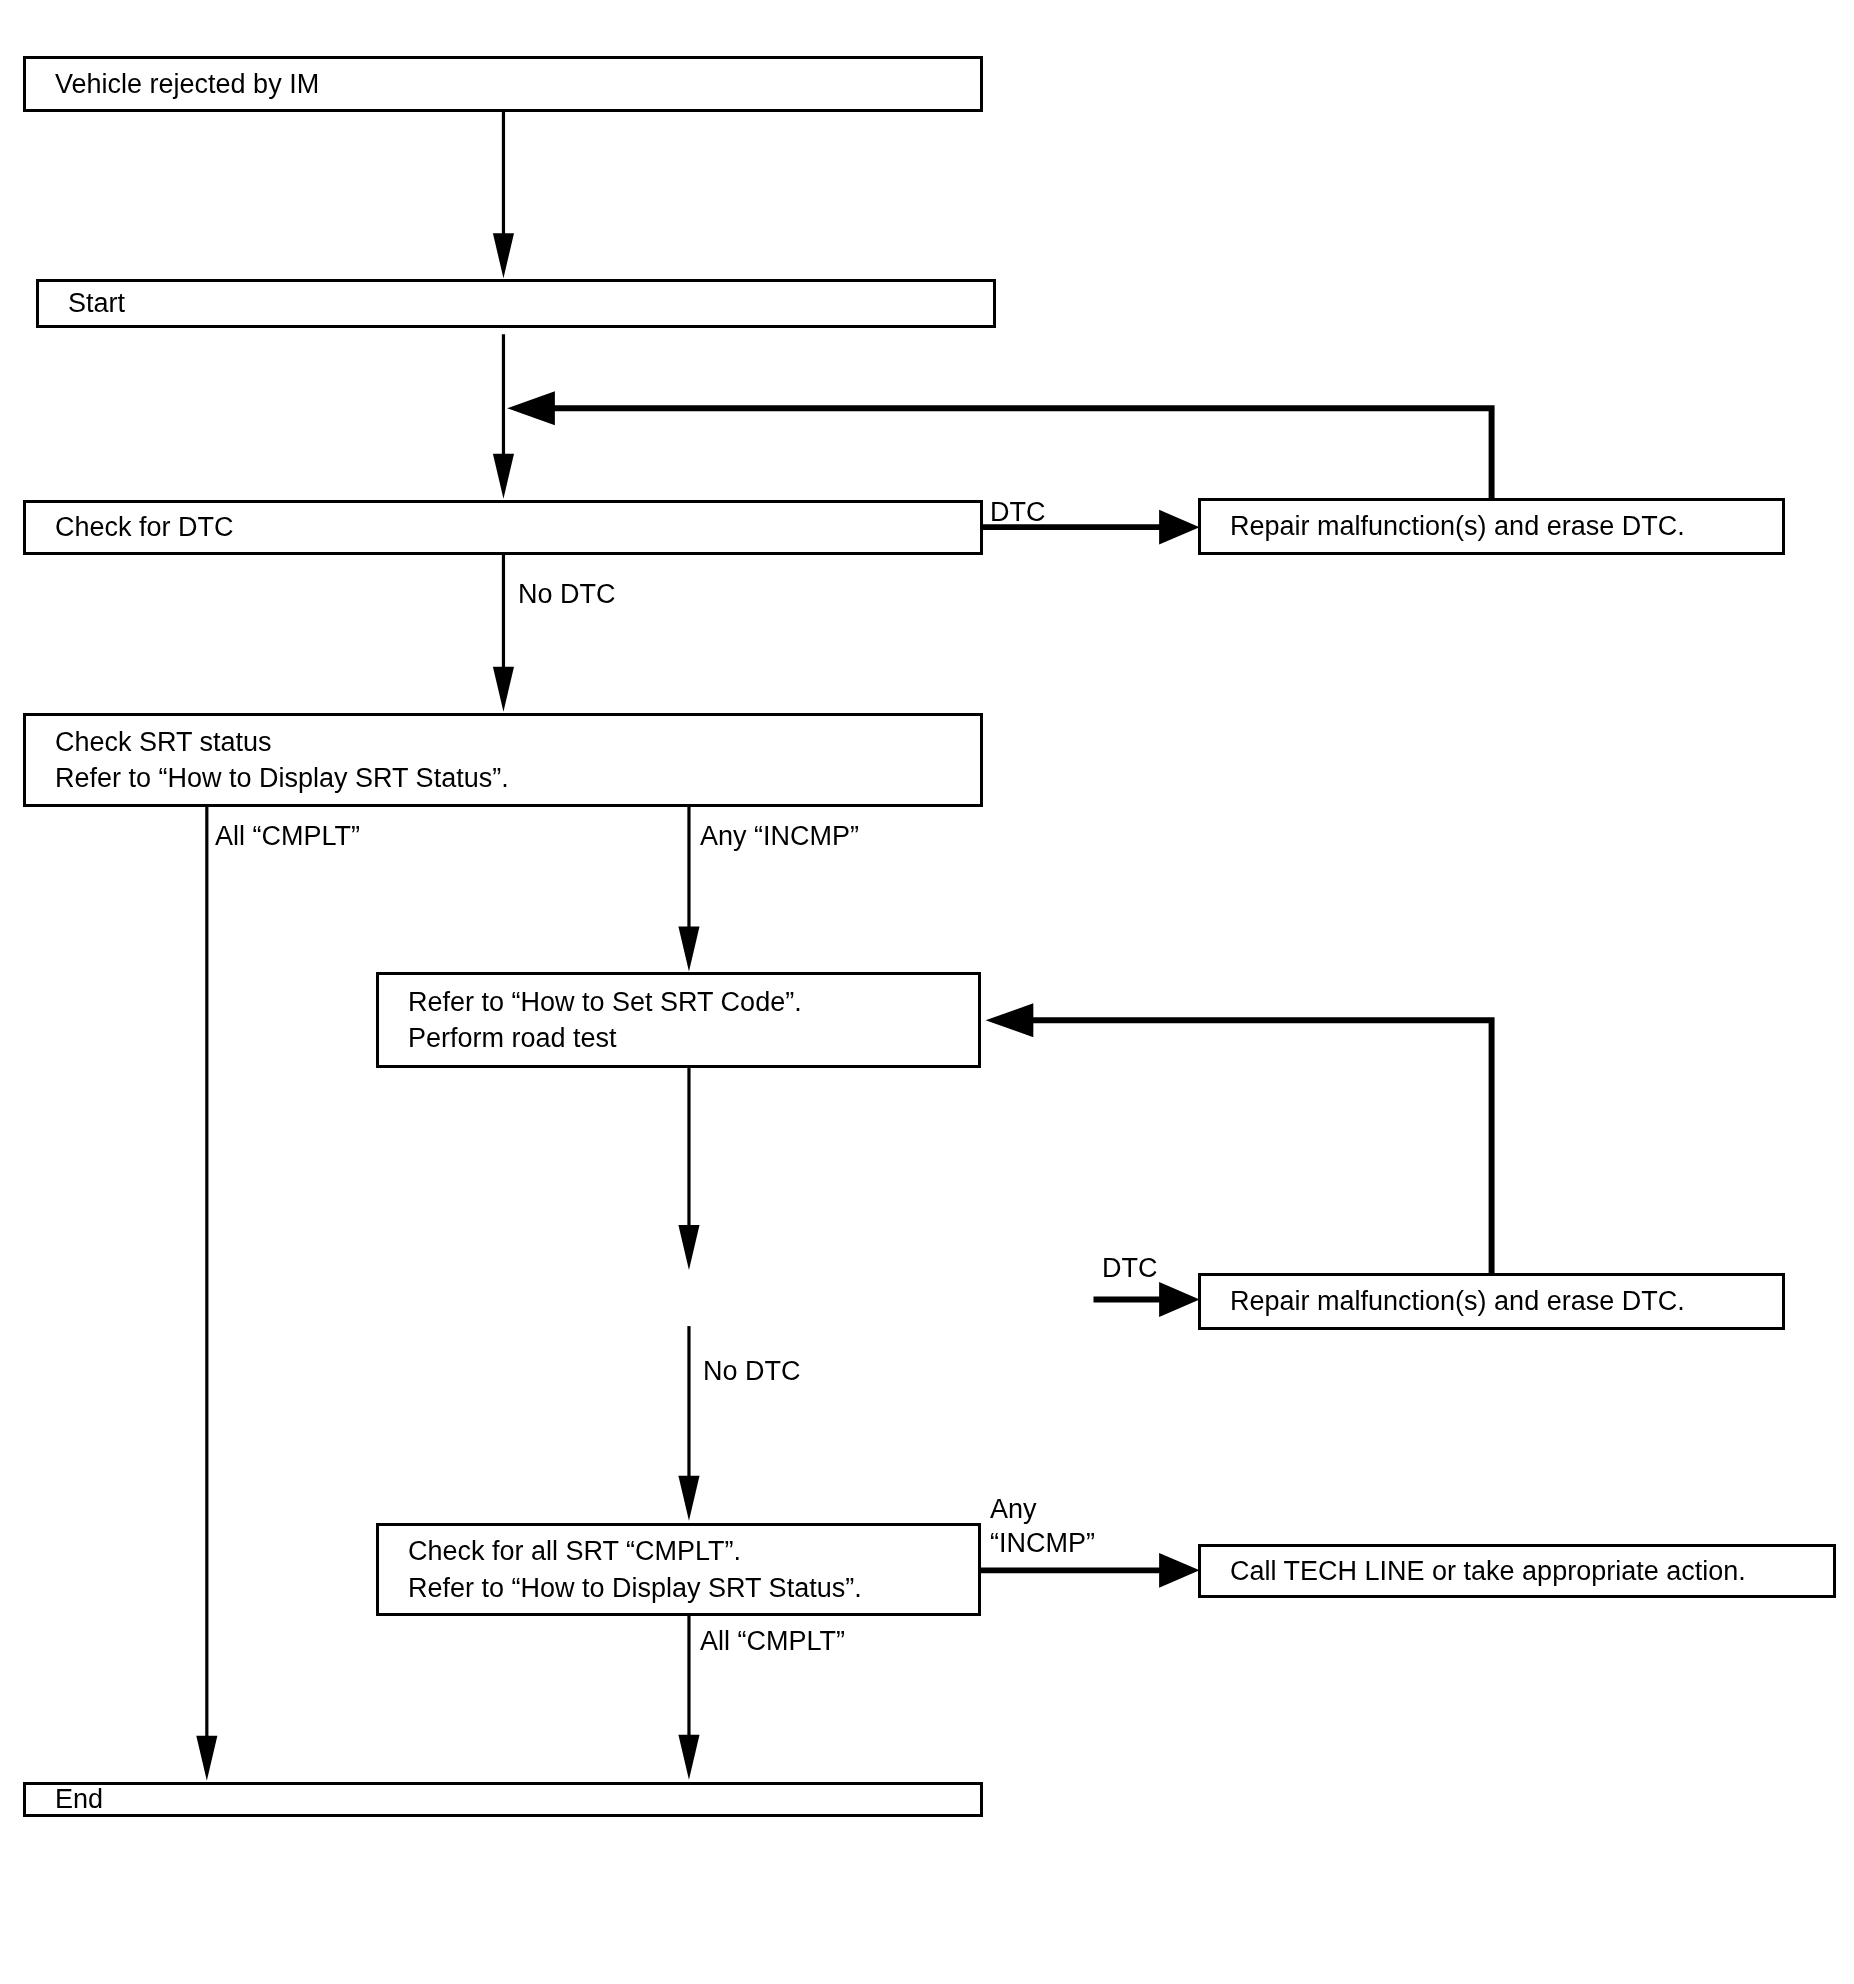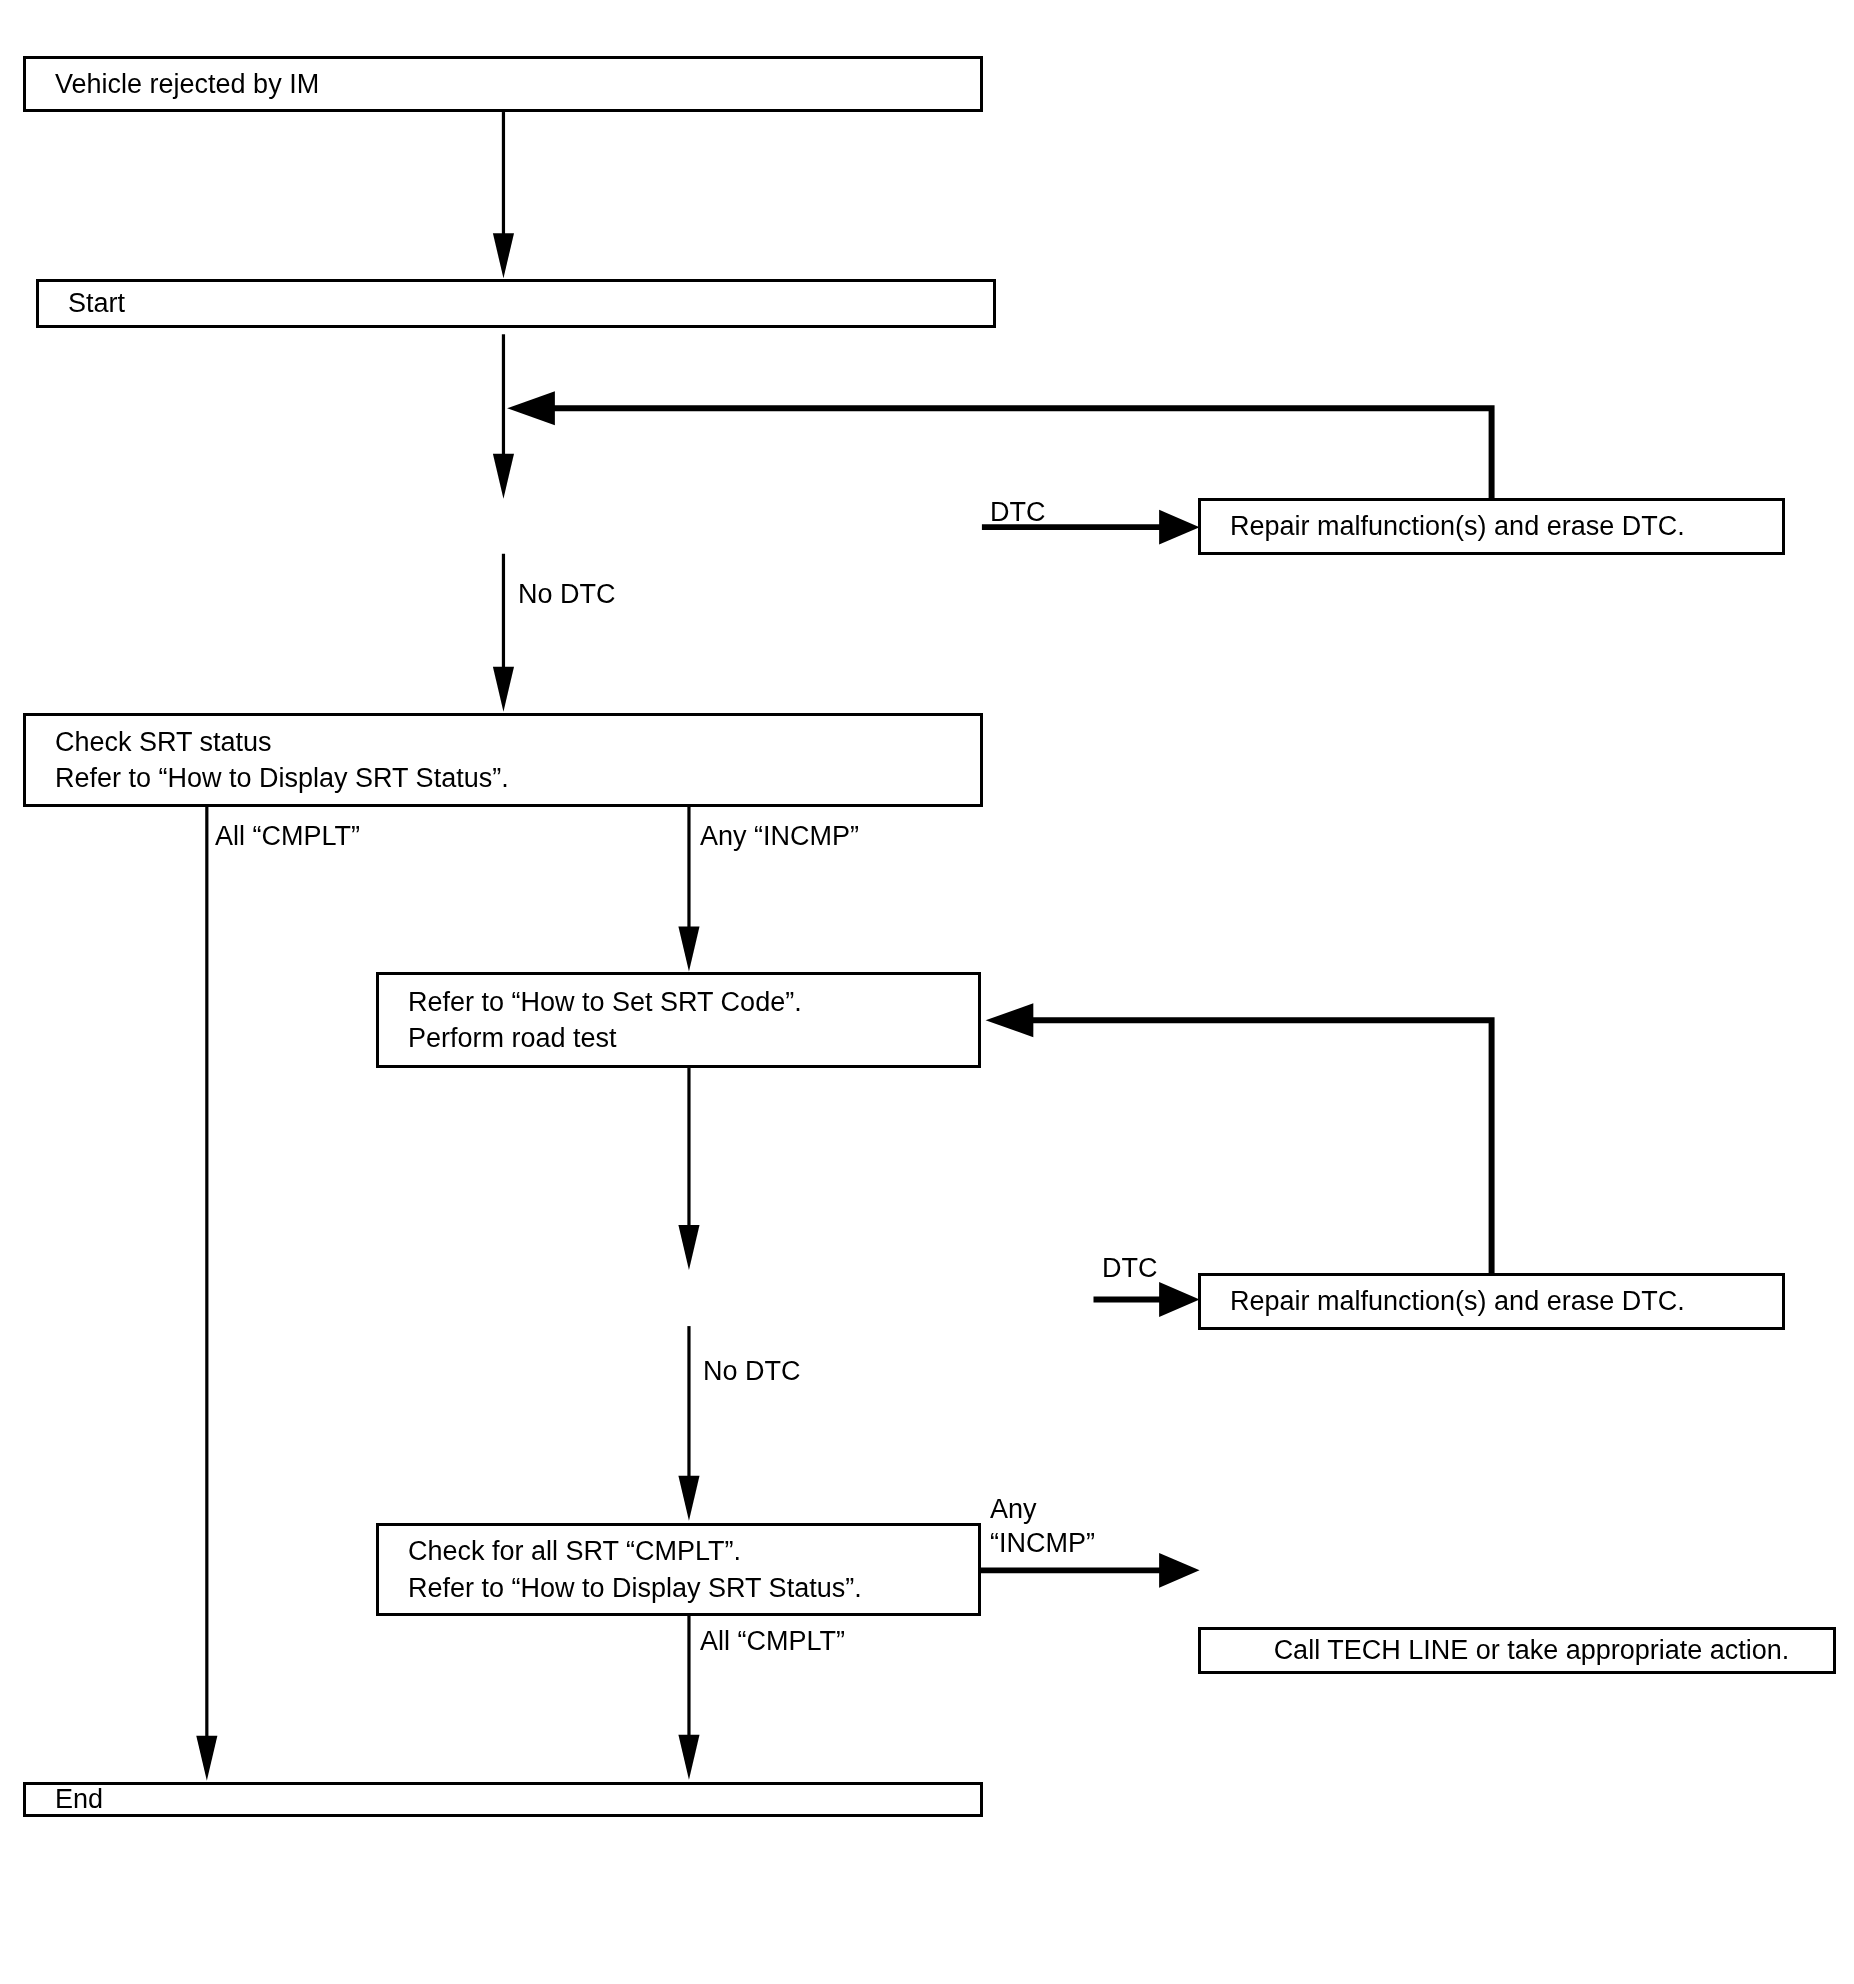--- a/index.html
+++ b/index.html
@@ -34,21 +34,21 @@
   
   .b-vehicle {left:23px;  top:56px;  width:960px; height:56px;}
   .b-start   {left:36px;  top:279px;  width:960px; height:49px;}
   .b-checkdtc{left:23px;  top:500px; width:960px; height:55px;}
   .b-repair1 {left:1198px;top:498px; width:587px; height:57px;}
   .b-checksrt{left:23px;  top:713px; width:960px; height:94px;}
   .b-roadtest{left:376px; top:972px; width:605px; height:96px;}
   .b-recheck {left:376px; top:1272px; width:718px; height:55px;}
   .b-repair2 {left:1198px;top:1273px; width:587px; height:57px;}
   .b-checkall{left:376px; top:1523px; width:605px; height:93px;}
-  .b-techline{left:1198px;top:1627px; width:638px; height:47px;text-align:center;}
+  .b-techline{left:1198px;top:1544px; width:638px; height:54px;}
   .b-end     {left:23px;  top:1782px; width:960px; height:35px;}
   
   .l-dtc1    {left:990px;top:496px;}
   .l-nodtc1  {left:518px;top:578px;}
   .l-allcmplt1{left:215px;top:820px;}
   .l-anyincmp1{left:700px;top:820px;}
   .l-dtc2    {left:1102px;top:1252px;}
   .l-nodtc2  {left:703px;top:1355px;}
   .l-any2a   {left:990px;top:1493px;}
   .l-any2b   {left:990px;top:1527px;}
@@ -102,20 +102,23 @@
   </svg>
 
   <div class="box b-vehicle">
     <div>Vehicle rejected by IM</div>
   </div>
 
   <div class="box b-start">
     <div>Start</div>
   </div>
 
+  <div class="box b-checkdtc">
+    <div>Check for DTC</div>
+  </div>
 
   <div class="box b-repair1">
     <div>Repair malfunction(s) and erase DTC.</div>
   </div>
 
   <div class="box b-checksrt">
     <div>Check SRT status</div>
     <div>Refer to “How to Display SRT Status”.</div>
   </div>
 

